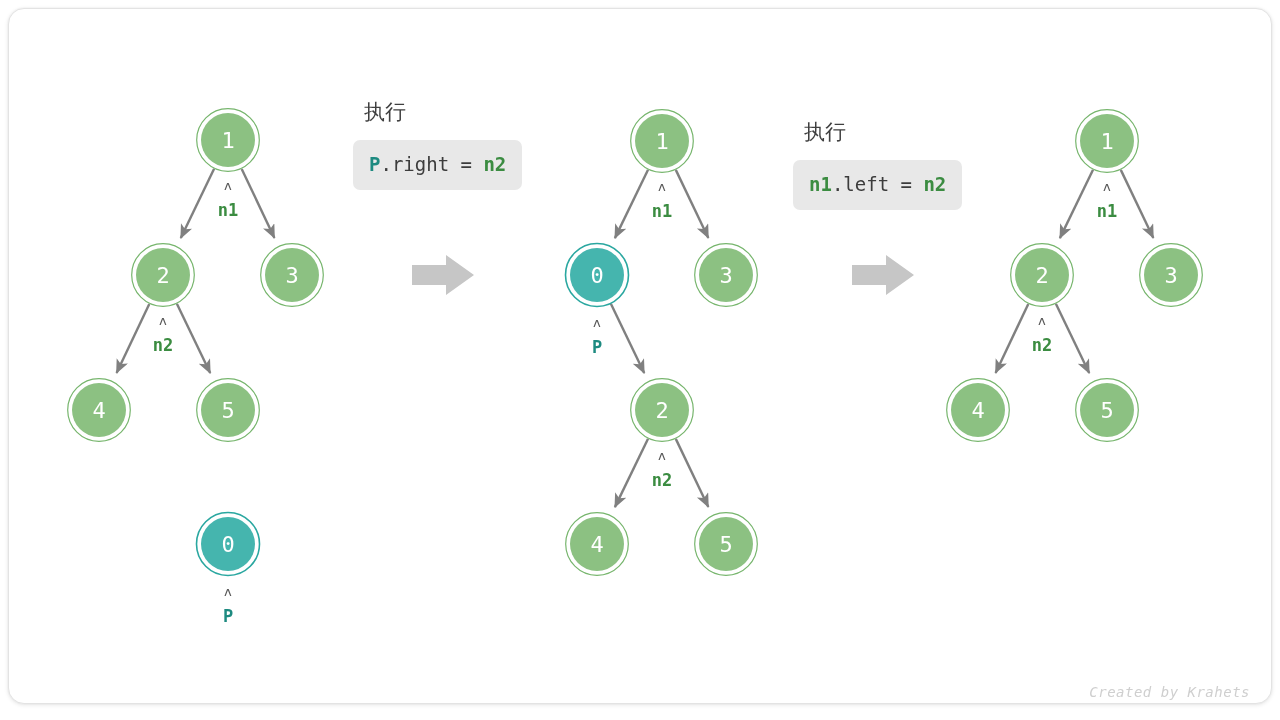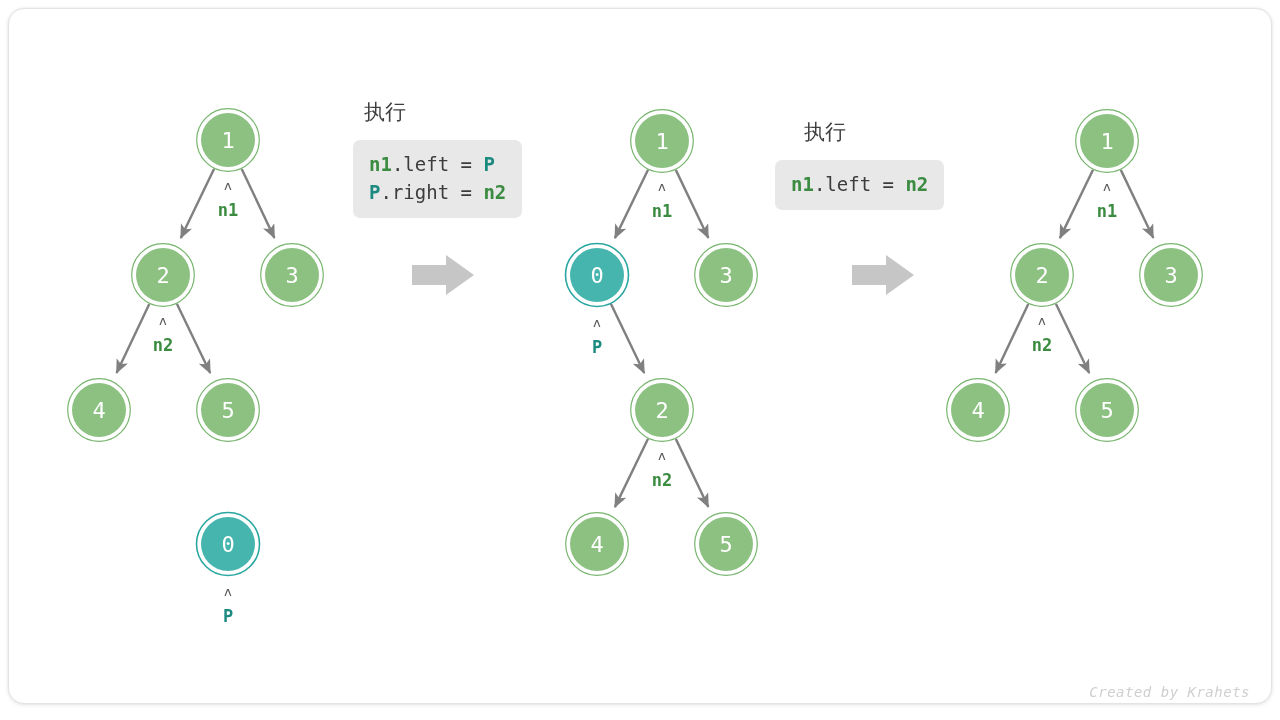--- a/index.html
+++ b/index.html
@@ -236,19 +236,19 @@
         <text x="1042" y="351" text-anchor="middle" class="ptr-label ptr-green">n2</text>
       </g>
     <g id="transitions-group">
         <polygon points="412,265 446,265 446,255 474,275 446,295 446,285 412,285" fill="#c6c6c6"></polygon>
         <polygon points="852,265 886,265 886,255 914,275 886,295 886,285 852,285" fill="#c6c6c6"></polygon>
       </g>
   </svg>
 
   <div id="overlays">
       <div class="step-title" style="left: 364px; top: 98px;">执行</div>
-      <div class="code-box" style="left: 353px; top: 140px;"><div class="code-line"><span class="tok-g">n1</span><span class="tok-d">.left = </span><span class="tok-t">P</span></div><div class="code-line"><span class="tok-t">P</span><span class="tok-d">.right = </span><span class="tok-g">n2</span></div></div>
+      <div class="code-box" style="left: 353px; top: 140px;"><div class="code-line"><span class="tok-t">P</span><span class="tok-d">.right = </span><span class="tok-g">n2</span></div></div>
       <div class="step-title" style="left: 804px; top: 118px;">执行</div>
-      <div class="code-box" style="left: 775px; top: 160px; text-align: center;"><div class="code-line"><span class="tok-g">n1</span><span class="tok-d">.left = </span><span class="tok-g">n2</span></div></div>
+      <div class="code-box" style="left: 793px; top: 160px; text-align: center;"><div class="code-line"><span class="tok-g">n1</span><span class="tok-d">.left = </span><span class="tok-g">n2</span></div></div>
     </div>
 
   <div class="credit">Created by Krahets</div>
 </div>
 
 </body></html>

